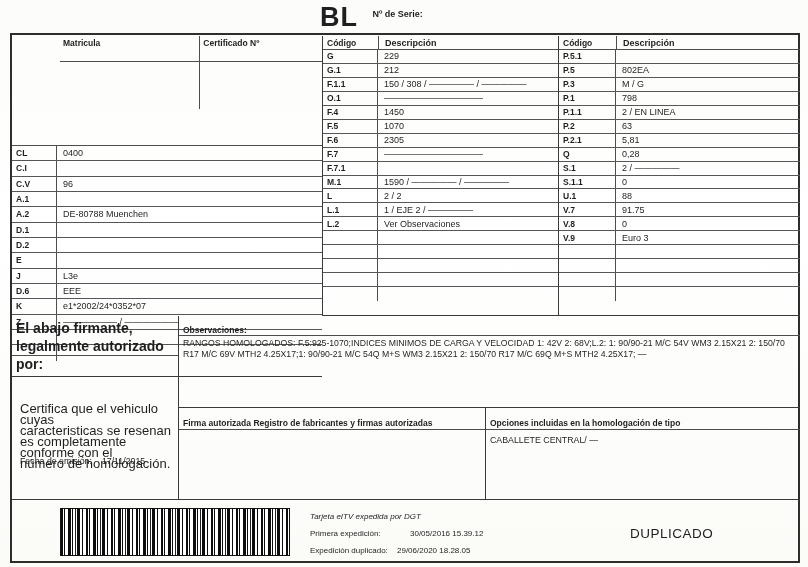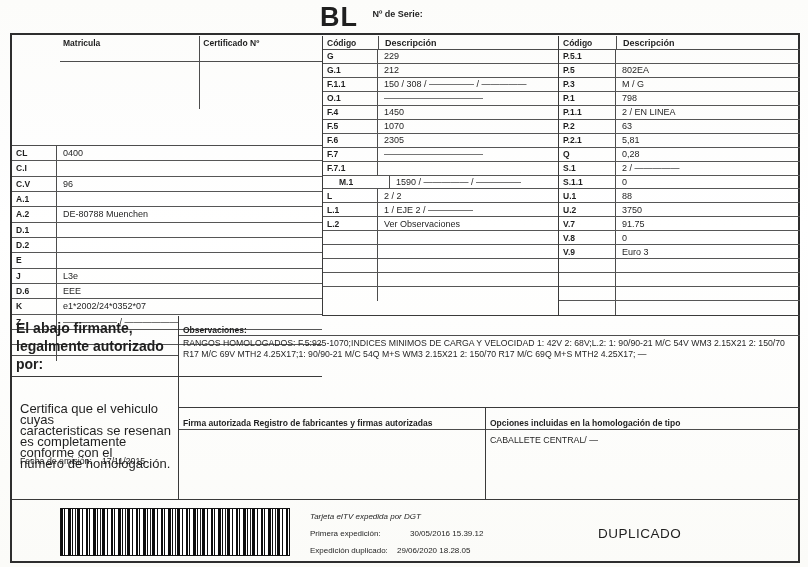--- a/index.html
+++ b/index.html
@@ -184,21 +184,21 @@
         <div class="code" style="width:55px;">F.7</div>
         <div class="val">———————————</div>
       </div>
 
       <div class="rowline">
         <div class="code" style="width:55px;">F.7.1</div>
         <div class="val"></div>
       </div>
 
       <div class="rowline">
-        <div class="code" style="width:55px;margin-left:12px;">M.1</div>
+        <div class="code" style="width:55px;">M.1</div>
         <div class="val">1590 / ————— / —————</div>
       </div>
 
       <div class="rowline">
         <div class="code" style="width:55px;">L</div>
         <div class="val">2 / 2</div>
       </div>
 
       <div class="rowline">
         <div class="code" style="width:55px;">L.1</div>
@@ -292,24 +292,20 @@
       <div class="rowline">
         <div class="code" style="width:57px;">S.1.1</div>
         <div class="val">0</div>
       </div>
 
       <div class="rowline">
         <div class="code" style="width:57px;">U.1</div>
         <div class="val">88</div>
       </div>
 
-      <div class="rowline">
-        <div class="code" style="width:57px;">U.2</div>
-        <div class="val">3750</div>
-      </div>
 
       <div class="rowline">
         <div class="code" style="width:57px;">V.7</div>
         <div class="val">91.75</div>
       </div>
 
       <div class="rowline">
         <div class="code" style="width:57px;">V.8</div>
         <div class="val">0</div>
       </div>
@@ -378,15 +374,15 @@
   <div class="abs small" style="left:310px;top:512px;width:270px;font-style:italic;">Tarjeta eITV expedida por DGT</div>
   <div class="abs small flexline" style="left:310px;top:529px;width:280px;gap:13px;">
     <span style="width:87px;">Primera expedición:</span>
     <span>30/05/2016 15.39.12</span>
   </div>
   <div class="abs small flexline" style="left:310px;top:546px;width:280px;">
     <span style="width:87px;">Expedición duplicado:</span>
     <span>29/06/2020 18.28.05</span>
   </div>
 
-  <div class="abs stamp" style="left:598px;top:526px;">DUPLICADO</div>
+  <div class="abs stamp" style="left:630px;top:526px;">DUPLICADO</div>
 
 </div>
 
 </body></html>

